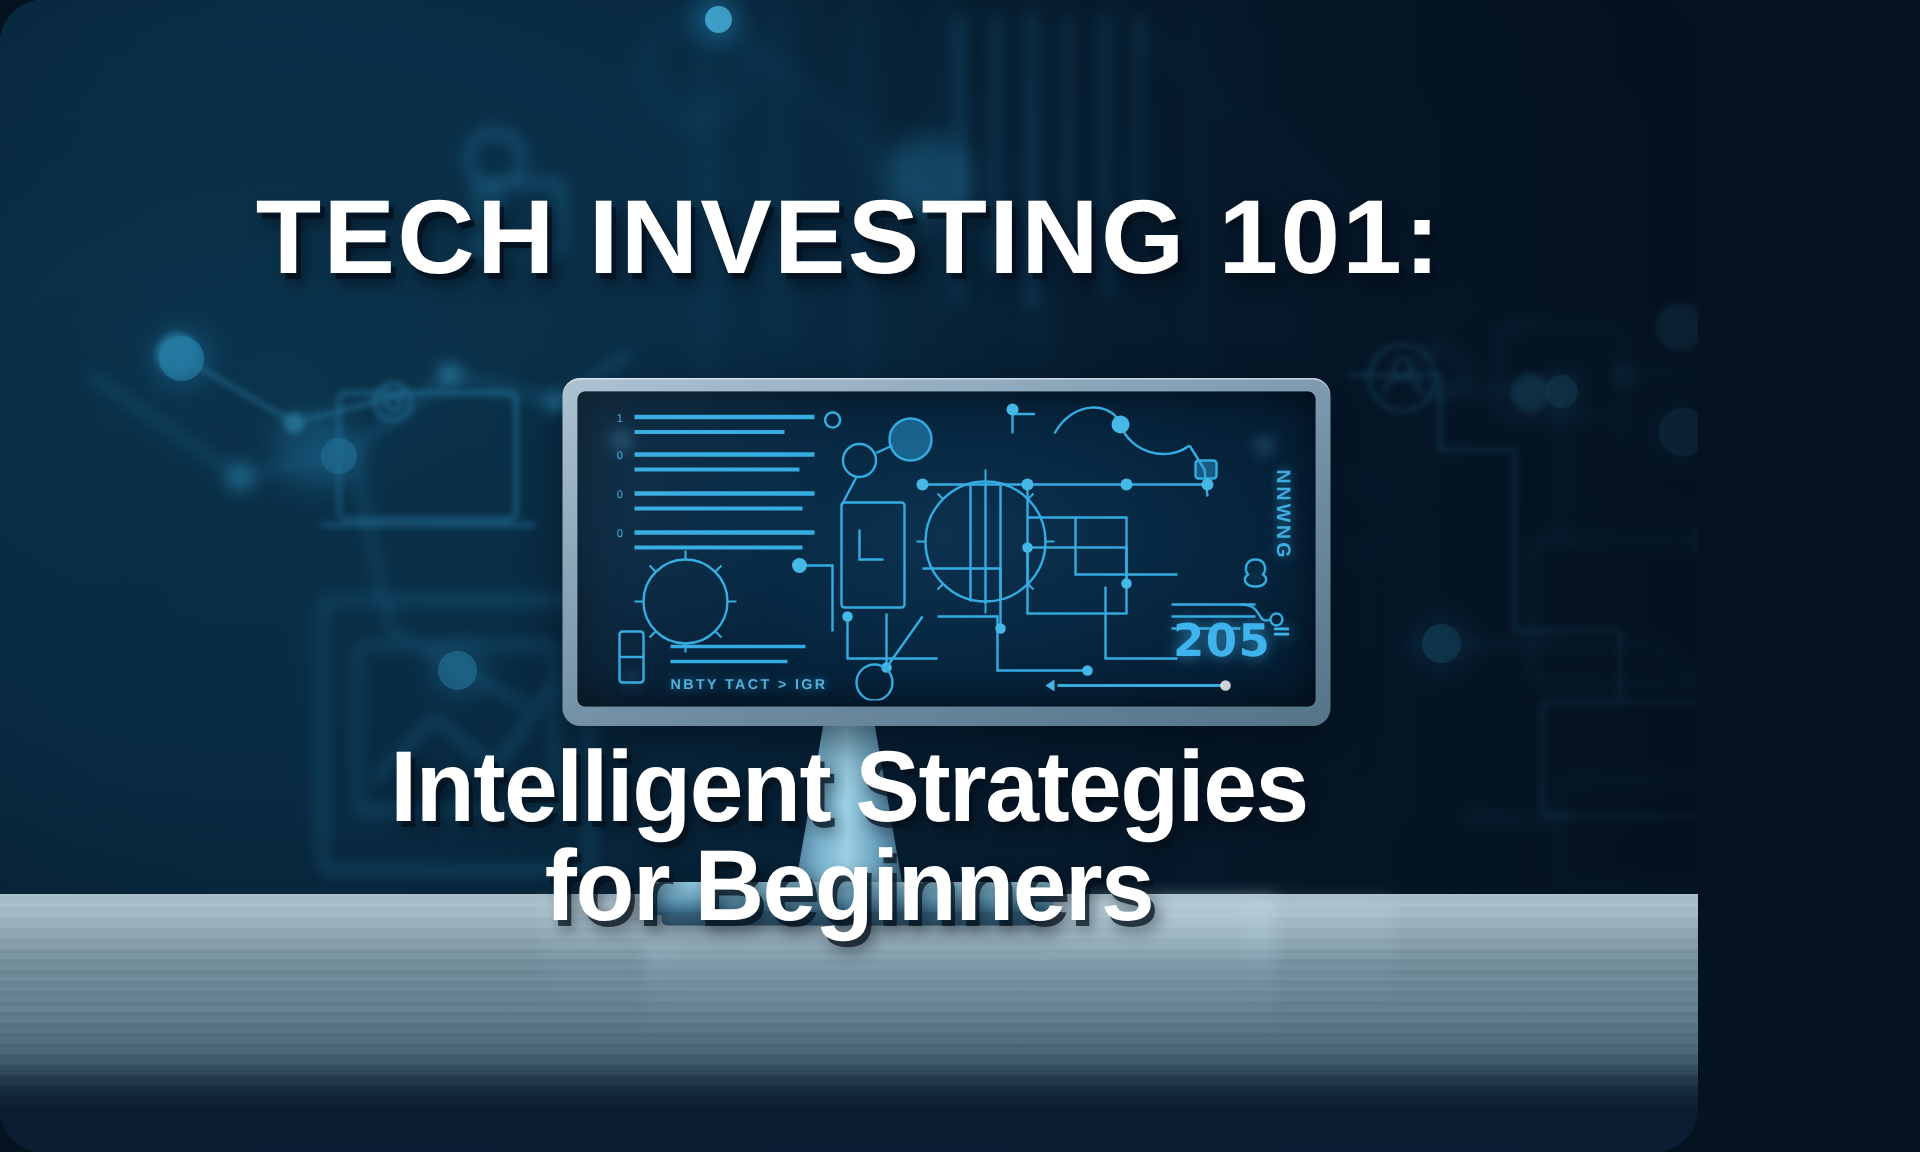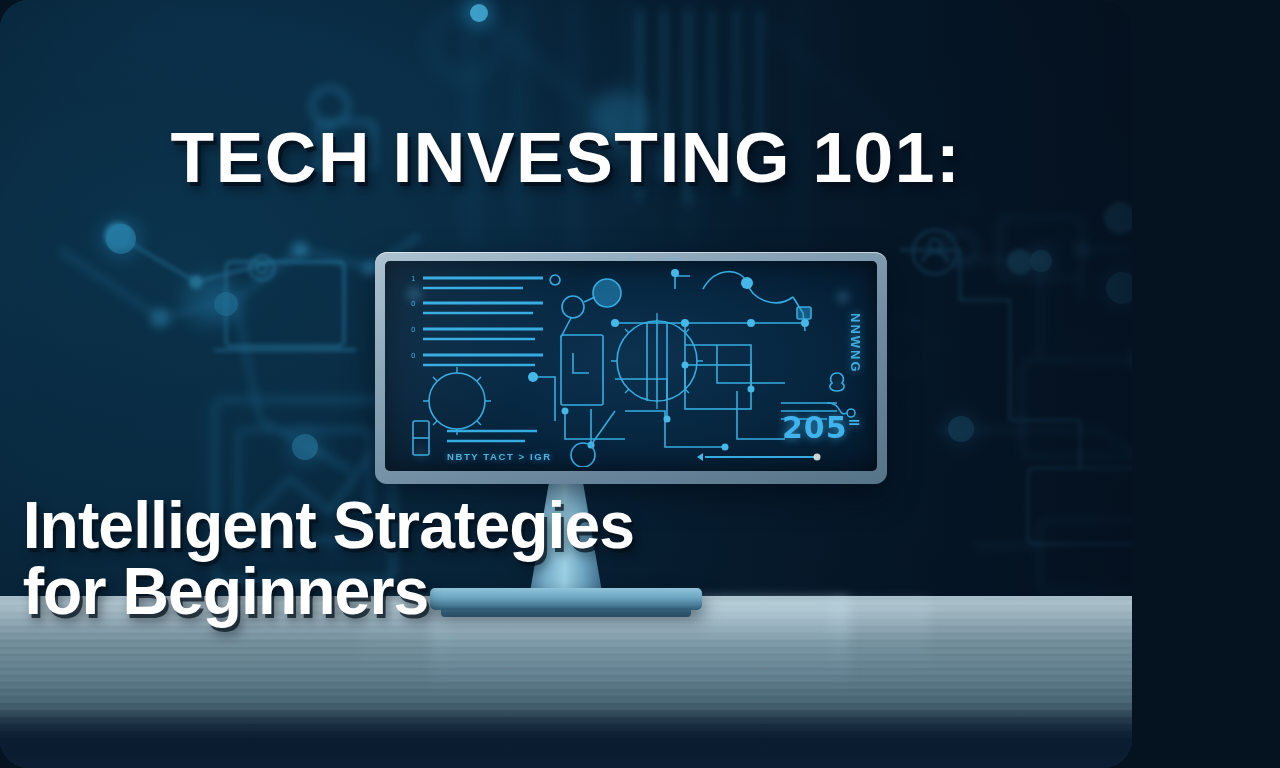--- a/index.html
+++ b/index.html
@@ -159,20 +159,21 @@
     font-weight:700;
     font-size:70px;
     font-variant:small-caps;
     letter-spacing:1.5px;
     text-shadow:3px 4px 0 rgba(4,16,28,.78), 5px 7px 10px rgba(2,10,20,.55);
     white-space:nowrap;
     transform:scaleX(1.02);
   }
   .subtitle{
     position:absolute;left:0;right:0;top:492px;
+    text-align:center;
     color:#ffffff;
     font-family:"Liberation Sans", sans-serif;
     font-weight:700;
     font-size:67px;
     line-height:.98;
     letter-spacing:-1px;
     text-shadow:3px 4px 0 rgba(4,16,28,.72), 5px 7px 11px rgba(2,10,20,.5);
   }
   .subtitle .l1{display:block;transform:scaleX(.96);}
   .subtitle .l2{display:block;transform:scaleX(.96);}

